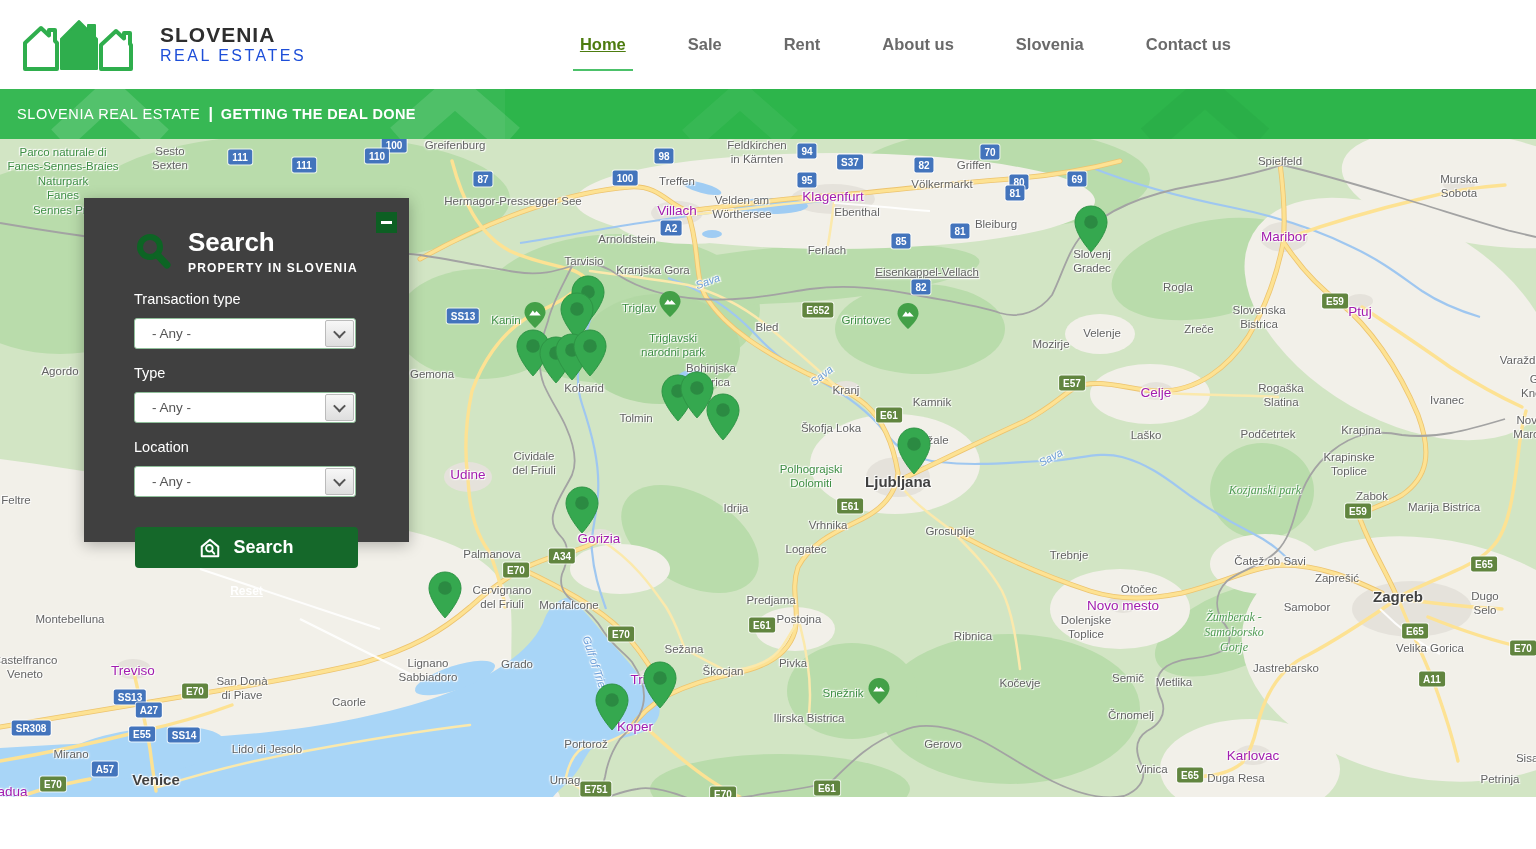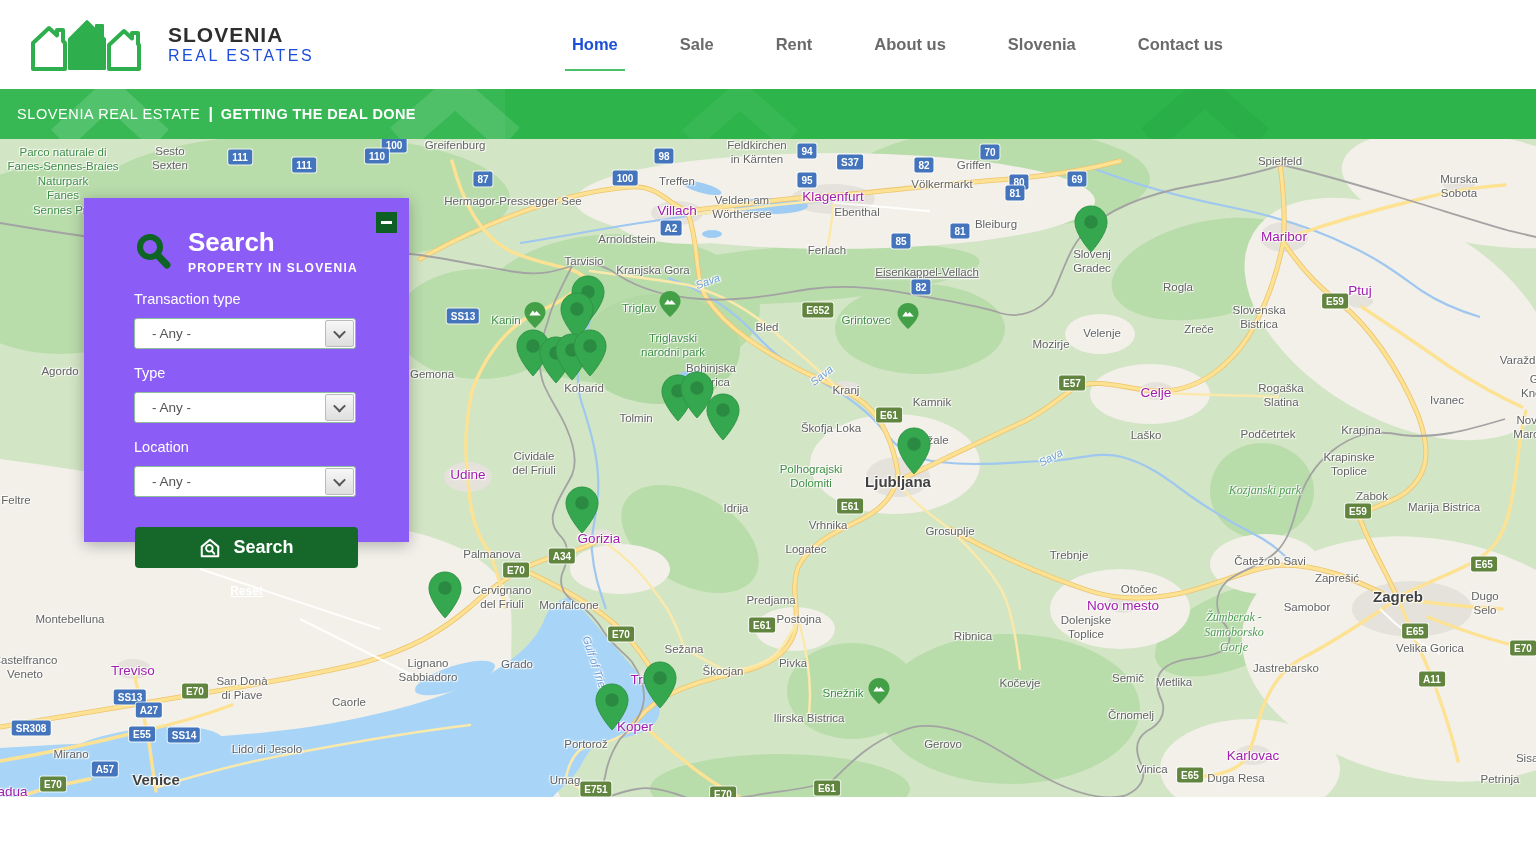--- a/index.html
+++ b/index.html
@@ -6,27 +6,27 @@
   .page{width:1536px;height:849px;overflow:hidden;position:relative;background:#fff;}
 
   
   .topbar{height:52px;display:flex;align-items:center;padding:0 16px;border-bottom:1px solid #e7e7e7;box-sizing:border-box;background:#fff;}
   .wa-btn{background:#23b94f;color:#fff;border-radius:14px;height:26px;display:inline-flex;align-items:center;gap:6px;padding:0 14px 0 9px;font-size:12.5px;font-weight:bold;text-decoration:none;cursor:pointer;}
   .email{display:flex;align-items:center;gap:7px;margin-left:22px;color:#555;font-size:13.5px;text-decoration:none;cursor:pointer;}
   .fb{margin-left:auto;display:flex;align-items:center;gap:8px;color:#3b6ea5;font-weight:bold;font-size:13.5px;margin-right:56px;text-decoration:none;cursor:pointer;}
   .fb-icon{width:19px;height:19px;border:2px solid #3b78b5;border-radius:50%;color:#3b78b5;display:flex;align-items:center;justify-content:center;font-size:14px;font-weight:bold;font-family:"Liberation Serif",serif;font-style:italic;}
 
   
-  header{height:89px;display:flex;align-items:center;padding:0 28px;background:#fff;}
+  header{height:89px;display:flex;align-items:center;padding:0 20px;background:#fff;}
   .brand{display:flex;align-items:center;gap:18px;cursor:pointer;}
   .brand-text .l1{font-size:21px;font-weight:bold;color:#2e2e2e;letter-spacing:1px;line-height:1.1;}
   .brand-text .l2{font-size:16px;color:#1d4ed8;letter-spacing:2.5px;line-height:1.2;}
   nav{display:flex;gap:62px;margin-left:auto;margin-right:285px;}
   .nav-item{font-size:16.5px;color:#6a6a6a;font-weight:bold;position:relative;cursor:pointer;white-space:nowrap;}
-  .nav-item.active{color:#1d4ed8;}
+  .nav-item.active{color:#4d7c0f;text-decoration:underline;}
   .nav-item.active::after{content:"";position:absolute;left:-7px;right:-7px;bottom:-17px;height:2px;background:#4cc16a;}
 
   
   .banner{height:50px;background:#2db54b;display:flex;align-items:center;padding:0 17px;color:#fff;position:relative;overflow:hidden;}
   .banner-deco{position:absolute;left:0;top:0;pointer-events:none;}
   .banner span{position:relative;z-index:1;}
   .b1{font-size:14.5px;letter-spacing:.6px;}
   .bsep{margin:0 8px;font-weight:bold;}
   .b2{font-weight:bold;font-size:14.5px;letter-spacing:.4px;}
 
@@ -41,21 +41,21 @@
   .ml-g{color:#3e8e44;}
   .ml-gi{color:#4f9b53;font-style:italic;font-size:12px;font-family:"Liberation Serif",serif;}
   .ml-w{color:#6f9fd8;font-style:italic;font-size:11px;}
   .badge{position:absolute;transform:translate(-50%,-50%);font-size:10px;font-weight:bold;color:#fff;padding:1px 4px;border-radius:2px;pointer-events:none;box-shadow:0 0 0 1px rgba(255,255,255,.75);line-height:1.3;}
   .badge-b{background:#4374bc;}
   .badge-g{background:#61853f;}
   .pin{position:absolute;width:34px;height:48px;cursor:pointer;}
   .peak{position:absolute;transform:translate(-50%,-50%);pointer-events:none;}
 
   
-  .panel{position:absolute;left:84px;top:59px;width:325px;height:344px;background:#8b5cf6;z-index:2;box-shadow:0 3px 14px rgba(0,0,0,.28);}
+  .panel{position:absolute;left:84px;top:59px;width:325px;height:344px;background:#404040;z-index:2;box-shadow:0 3px 14px rgba(0,0,0,.28);}
   .min-btn{position:absolute;top:14px;right:12px;width:21px;height:21px;background:#0d5f23;border:none;display:flex;align-items:center;justify-content:center;cursor:pointer;padding:0;}
   .minus{width:11px;height:3px;background:#fff;}
   .panel-head{display:flex;align-items:center;gap:14px;margin:31px 0 0 50px;}
   .p-title{font-size:26px;font-weight:bold;color:#fff;line-height:1;}
   .p-sub{font-size:12px;font-weight:bold;color:#fff;letter-spacing:1.2px;margin-top:6px;}
   #fields{margin:16px 53px 0 50px;}
   .field{margin-bottom:16px;}
   .field-label{color:#fff;font-size:14.5px;margin:14px 0 11px;}
   .select{height:31px;background:#fff;border-radius:3px;display:flex;align-items:center;justify-content:space-between;padding-left:17px;cursor:pointer;border:1px solid #8fbf9a;box-sizing:border-box;}
   .select-value{color:#555;font-size:13.5px;}
@@ -278,21 +278,21 @@
         <span class="map-label ml-c" style="left: 846px; top: 251px;">Kranj</span>
         <span class="map-label ml-c" style="left: 932px; top: 263px;">Kamnik</span>
         <span class="map-label ml-C" style="left: 1156px; top: 254px;">Celje</span>
         <span class="map-label ml-c" style="left: 1178px; top: 148px;">Rogla</span>
         <span class="map-label ml-c" style="left: 1199px; top: 190px;">Zreče</span>
         <span class="map-label ml-c" style="left: 1259px; top: 178px;">Slovenska
 Bistrica</span>
         <span class="map-label ml-C" style="left: 1284px; top: 98px;">Maribor</span>
         <span class="map-label ml-c" style="left: 1280px; top: 22px;">Spielfeld</span>
         <span class="map-label ml-c" style="left: 1459px; top: 47px;">Murska Sobota</span>
-        <span class="map-label ml-C" style="left: 1360px; top: 152px;">Ptuj</span>
+        <span class="map-label ml-C" style="left: 1360px; top: 173px;">Ptuj</span>
         <span class="map-label ml-c" style="left: 1522px; top: 221px;">Varaždin</span>
         <span class="map-label ml-c" style="left: 1092px; top: 122px;">Slovenj
 Gradec</span>
         <span class="map-label ml-c" style="left: 1146px; top: 296px;">Laško</span>
         <span class="map-label ml-c" style="left: 1281px; top: 256px;">Rogaška
 Slatina</span>
         <span class="map-label ml-c" style="left: 1268px; top: 295px;">Podčetrtek</span>
         <span class="map-label ml-c" style="left: 1361px; top: 291px;">Krapina</span>
         <span class="map-label ml-c" style="left: 1447px; top: 261px;">Ivanec</span>
         <span class="map-label ml-c" style="left: 1528px; top: 288px;">Novi Marof</span>

